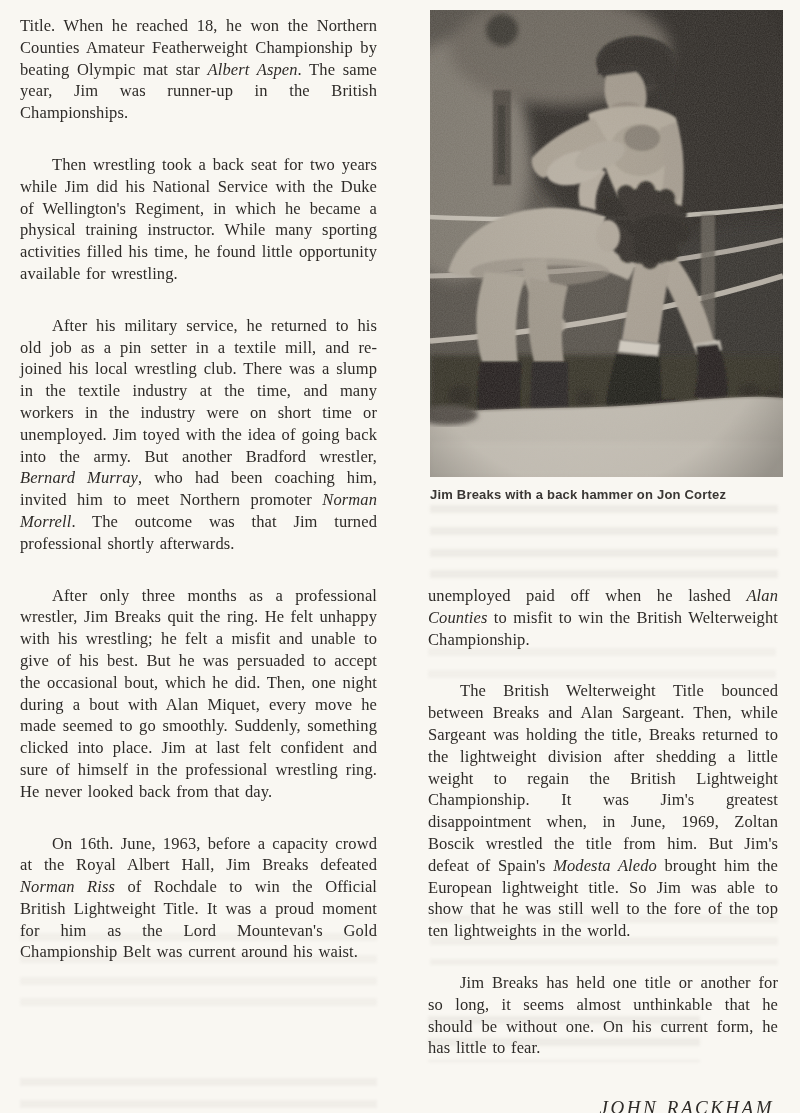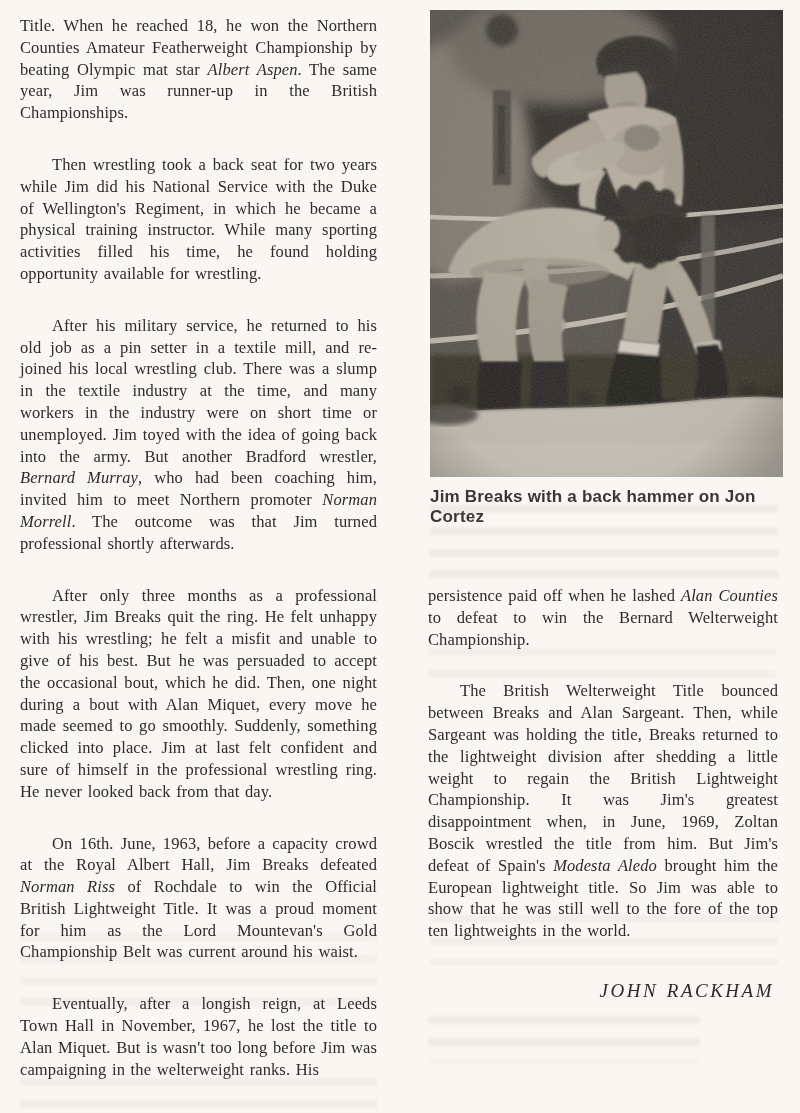--- a/index.html
+++ b/index.html
@@ -32,21 +32,21 @@
   .para.noindent{text-indent:0;}
   .para em{font-style:italic;}
   .photo-fig{
     position:absolute;left:430px;top:10px;width:353px;height:467px;
     margin:0;z-index:2;
   }
   .photo-fig svg{display:block;width:353px;height:467px;}
   .caption{
     position:absolute;left:430px;top:487px;width:353px;z-index:2;
     font-family:"Liberation Sans", sans-serif;
-    font-weight:bold;font-size:17px;letter-spacing:.2px;
+    font-weight:bold;font-size:13px;letter-spacing:.2px;
     color:var(--caption-ink);
   }
   .byline{
     text-align:right;font-style:italic;
     font-size:19px;letter-spacing:2.5px;
     margin-top:38px;padding-right:4px;
   }
   
   .ghost{
     position:absolute;z-index:1;pointer-events:none;
@@ -69,25 +69,24 @@
 
   <div class="ghost g1"></div>
   <div class="ghost g2"></div>
   <div class="ghost g3"></div>
   <div class="ghost g4"></div>
   <div class="ghost g5"></div>
   <div class="ghost g6"></div>
 
   <div class="col col-left">
     <p class="para noindent"><span>Title. When he reached 18, he won the Northern Counties Amateur Featherweight Championship by beating Olympic mat star </span><em>Albert Aspen</em><span>. The same year, Jim was runner-up in the British Championships.</span></p>
-    <p class="para"><span>Then wrestling took a back seat for two years while Jim did his National Service with the Duke of Wellington's Regiment, in which he became a physical training instructor. While many sporting activities filled his time, he found holding opportunity available for wrestling.</span></p>
+    <p class="para"><span>Then wrestling took a back seat for two years while Jim did his National Service with the Duke of Wellington's Regiment, in which he became a physical training instructor. While many sporting activities filled his time, he found little opportunity available for wrestling.</span></p>
     <p class="para"><span>After his military service, he returned to his old job as a pin setter in a textile mill, and re-joined his local wrestling club. There was a slump in the textile industry at the time, and many workers in the industry were on short time or unemployed. Jim toyed with the idea of going back into the army. But another Bradford wrestler, </span><em>Bernard Murray</em><span>, who had been coaching him, invited him to meet Northern promoter </span><em>Norman Morrell</em><span>. The outcome was that Jim turned professional shortly afterwards.</span></p>
     <p class="para"><span>After only three months as a professional wrestler, Jim Breaks quit the ring. He felt unhappy with his wrestling; he felt a misfit and unable to give of his best. But he was persuaded to accept the occasional bout, which he did. Then, one night during a bout with Alan Miquet, every move he made seemed to go smoothly. Suddenly, something clicked into place. Jim at last felt confident and sure of himself in the professional wrestling ring. He never looked back from that day.</span></p>
     <p class="para"><span>On 16th. June, 1963, before a capacity crowd at the Royal Albert Hall, Jim Breaks defeated </span><em>Norman Riss</em><span> of Rochdale to win the Official British Lightweight Title. It was a proud moment for him as the Lord Mountevan's Gold Championship Belt was current around his waist.</span></p>
-    <p class="para"><span>Eventually, after a longish reign, at Leeds Town Hall in November, 1967, he lost the title to Alan Miquet. But is wasn't too long before Jim was campaigning in the welterweight ranks. His</span></p>
   </div>
 
   <figure class="photo-fig">
     <svg viewBox="0 0 353 467" xmlns="http://www.w3.org/2000/svg">
       <defs>
         <filter id="soft4">
             <feGaussianBlur stdDeviation="7"></feGaussianBlur>
           </filter>
         <filter id="soft2">
             <feGaussianBlur stdDeviation="2.5"></feGaussianBlur>
@@ -194,19 +193,20 @@
       <ellipse cx="18" cy="405" rx="30" ry="10" fill="#555048" filter="url(#soft2)"></ellipse>
 
       <rect x="0" y="0" width="353" height="467" filter="url(#grain)" opacity="0.5"></rect>
       <rect x="0" y="0" width="353" height="467" fill="url(#vig)"></rect>
     </svg>
   </figure>
 
   <div class="caption">Jim Breaks with a back hammer on Jon Cortez</div>
 
   <div class="col col-right">
-    <p class="para noindent"><span>persistence paid off when he lashed </span><em>Alan Counties</em><span> to defeat to win the Bernard Welterweight Championship.</span></p>
+    <p class="para noindent"><span>unemployed paid off when he lashed </span><em>Alan Counties</em><span> to misfit to win the British Welterweight Championship.</span></p>
     <p class="para"><span>The British Welterweight Title bounced between Breaks and Alan Sargeant. Then, while Sargeant was holding the title, Breaks returned to the lightweight division after shedding a little weight to regain the British Lightweight Championship. It was Jim's greatest disappointment when, in June, 1969, Zoltan Boscik wrestled the title from him. But Jim's defeat of Spain's </span><em>Modesta Aledo</em><span> brought him the European lightweight title. So Jim was able to show that he was still well to the fore of the top ten lightweights in the world.</span></p>
+    <p class="para"><span>Jim Breaks has held one title or another for so long, it seems almost unthinkable that he should be without one. On his current form, he has little to fear.</span></p>
     <div class="byline">JOHN RACKHAM</div>
 
   </div>
 
 </div>
 
 </body></html>

